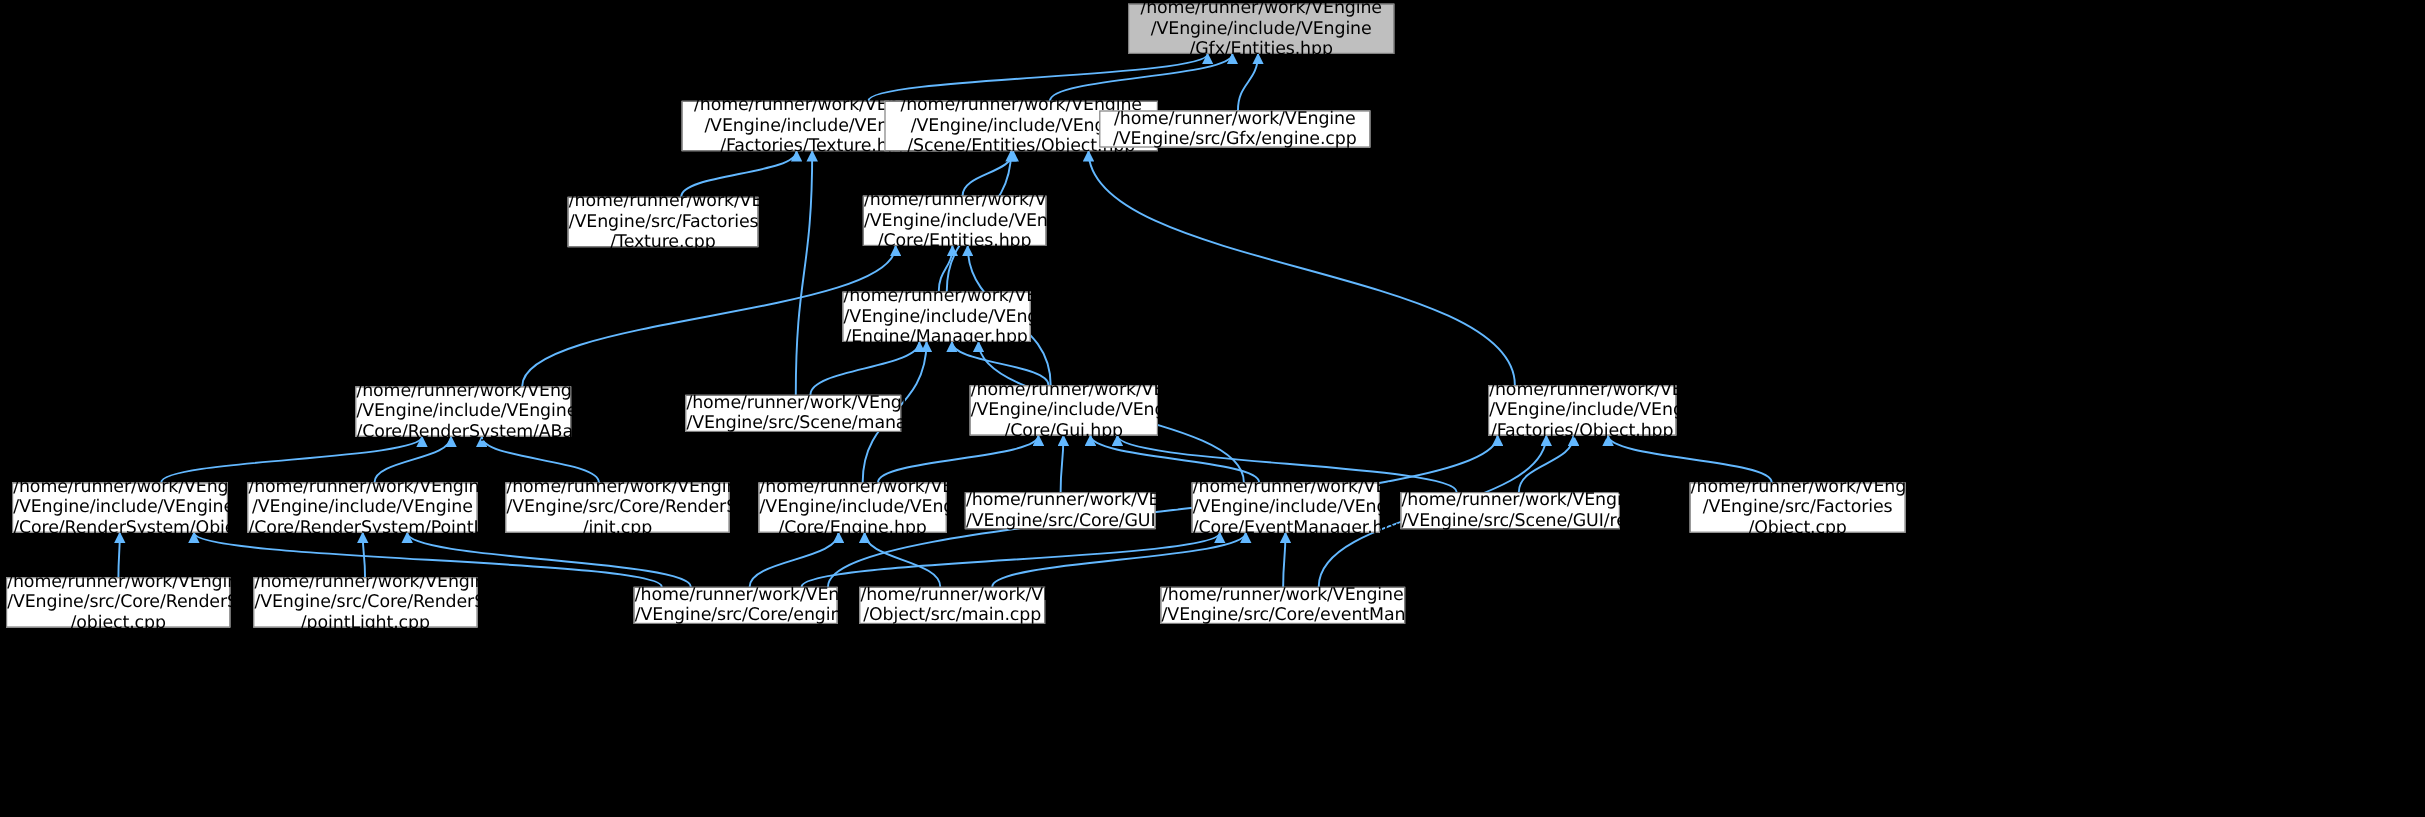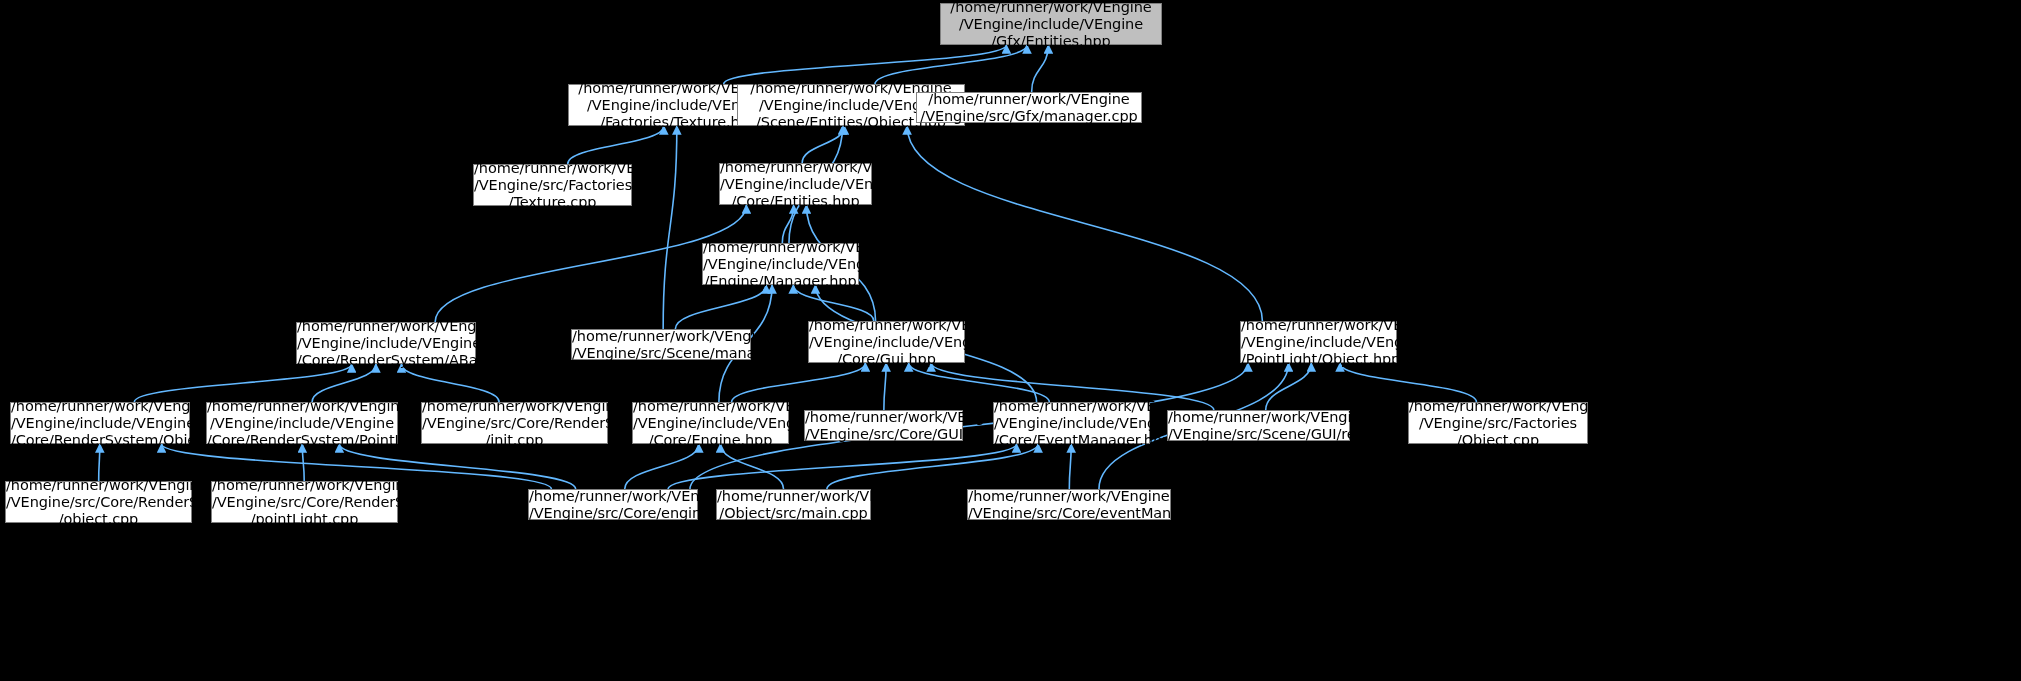--- a/index.html
+++ b/index.html
@@ -90,28 +90,28 @@
       <path d="M 575.68 489 C 575.68 466.5, 339.32 466.5, 339.32 444" fill="none" stroke="#63b8ff" stroke-width="1.6" marker-end="url(#ah)"></path>
       <path d="M 624.7 489 C 624.7 466.5, 698.8 466.5, 698.8 444" fill="none" stroke="#63b8ff" stroke-width="1.6" marker-end="url(#ah)"></path>
       <path d="M 783.54 489 C 783.54 466.5, 720.46 466.5, 720.46 444" fill="none" stroke="#63b8ff" stroke-width="1.6" marker-end="url(#ah)"></path>
       <path d="M 1069.3 489 C 1069.3 466.5, 1071.2 466.5, 1071.2 444" fill="none" stroke="#63b8ff" stroke-width="1.6" marker-end="url(#ah)"></path>
       <path d="M 668.02 489 C 668.02 466.5, 1016.48 466.5, 1016.48 444" fill="none" stroke="#63b8ff" stroke-width="1.6" marker-end="url(#ah)"></path>
       <path d="M 826.86 489 C 826.86 466.5, 1038.14 466.5, 1038.14 444" fill="none" stroke="#63b8ff" stroke-width="1.6" marker-end="url(#ah)"></path>
     </svg>
 <div class="node root" style="left: 940px; top: 3px; width: 222px; height: 42px; background: rgb(191, 191, 191); border-color: rgb(128, 128, 128); color: rgb(0, 0, 0);"><span class="ln">/home/runner/work/VEngine</span><span class="ln">/VEngine/include/VEngine</span><span class="ln">/Gfx/Entities.hpp</span></div>
     <div class="node" style="left: 568px; top: 84px; width: 222px; height: 42px; background: rgb(255, 255, 255); border-color: rgb(128, 128, 128); color: rgb(0, 0, 0);"><span class="ln">/home/runner/work/VEngine</span><span class="ln">/VEngine/include/VEngine</span><span class="ln">/Factories/Texture.hpp</span></div>
     <div class="node" style="left: 737px; top: 84px; width: 228px; height: 42px; background: rgb(255, 255, 255); border-color: rgb(128, 128, 128); color: rgb(0, 0, 0);"><span class="ln">/home/runner/work/VEngine</span><span class="ln">/VEngine/include/VEngine</span><span class="ln">/Scene/Entities/Object.hpp</span></div>
-    <div class="node" style="left: 916px; top: 92px; width: 226px; height: 31px; background: rgb(255, 255, 255); border-color: rgb(128, 128, 128); color: rgb(0, 0, 0);"><span class="ln">/home/runner/work/VEngine</span><span class="ln">/VEngine/src/Gfx/manager.cpp</span></div>
+    <div class="node" style="left: 916px; top: 92px; width: 226px; height: 31px; background: rgb(255, 255, 255); border-color: rgb(128, 128, 128); color: rgb(0, 0, 0);"><span class="ln">/home/runner/work/VEngine</span><span class="ln">/VEngine/src/Gfx/engine.cpp</span></div>
     <div class="node" style="left: 473px; top: 164px; width: 159px; height: 42px; background: rgb(255, 255, 255); border-color: rgb(128, 128, 128); color: rgb(0, 0, 0);"><span class="ln">/home/runner/work/VEngine</span><span class="ln">/VEngine/src/Factories</span><span class="ln">/Texture.cpp</span></div>
     <div class="node" style="left: 719px; top: 163px; width: 153px; height: 42px; background: rgb(255, 255, 255); border-color: rgb(128, 128, 128); color: rgb(0, 0, 0);"><span class="ln">/home/runner/work/VEngine</span><span class="ln">/VEngine/include/VEngine</span><span class="ln">/Core/Entities.hpp</span></div>
     <div class="node" style="left: 702px; top: 243px; width: 157px; height: 42px; background: rgb(255, 255, 255); border-color: rgb(128, 128, 128); color: rgb(0, 0, 0);"><span class="ln">/home/runner/work/VEngine</span><span class="ln">/VEngine/include/VEngine</span><span class="ln">/Engine/Manager.hpp</span></div>
     <div class="node" style="left: 296px; top: 322px; width: 180px; height: 42px; background: rgb(255, 255, 255); border-color: rgb(128, 128, 128); color: rgb(0, 0, 0);"><span class="ln">/home/runner/work/VEngine</span><span class="ln">/VEngine/include/VEngine</span><span class="ln">/Core/RenderSystem/ABase.hpp</span></div>
     <div class="node" style="left: 571px; top: 329px; width: 180px; height: 31px; background: rgb(255, 255, 255); border-color: rgb(128, 128, 128); color: rgb(0, 0, 0);"><span class="ln">/home/runner/work/VEngine</span><span class="ln">/VEngine/src/Scene/manager.cpp</span></div>
     <div class="node" style="left: 808px; top: 321px; width: 157px; height: 42px; background: rgb(255, 255, 255); border-color: rgb(128, 128, 128); color: rgb(0, 0, 0);"><span class="ln">/home/runner/work/VEngine</span><span class="ln">/VEngine/include/VEngine</span><span class="ln">/Core/Gui.hpp</span></div>
-    <div class="node" style="left: 1240px; top: 321px; width: 157px; height: 42px; background: rgb(255, 255, 255); border-color: rgb(128, 128, 128); color: rgb(0, 0, 0);"><span class="ln">/home/runner/work/VEngine</span><span class="ln">/VEngine/include/VEngine</span><span class="ln">/PointLight/Object.hpp</span></div>
+    <div class="node" style="left: 1240px; top: 321px; width: 157px; height: 42px; background: rgb(255, 255, 255); border-color: rgb(128, 128, 128); color: rgb(0, 0, 0);"><span class="ln">/home/runner/work/VEngine</span><span class="ln">/VEngine/include/VEngine</span><span class="ln">/Factories/Object.hpp</span></div>
     <div class="node" style="left: 10px; top: 402px; width: 180px; height: 42px; background: rgb(255, 255, 255); border-color: rgb(128, 128, 128); color: rgb(0, 0, 0);"><span class="ln">/home/runner/work/VEngine</span><span class="ln">/VEngine/include/VEngine</span><span class="ln">/Core/RenderSystem/Object.hpp</span></div>
     <div class="node" style="left: 206px; top: 402px; width: 192px; height: 42px; background: rgb(255, 255, 255); border-color: rgb(128, 128, 128); color: rgb(0, 0, 0);"><span class="ln">/home/runner/work/VEngine</span><span class="ln">/VEngine/include/VEngine</span><span class="ln">/Core/RenderSystem/PointLight.hpp</span></div>
     <div class="node" style="left: 421px; top: 402px; width: 187px; height: 42px; background: rgb(255, 255, 255); border-color: rgb(128, 128, 128); color: rgb(0, 0, 0);"><span class="ln">/home/runner/work/VEngine</span><span class="ln">/VEngine/src/Core/RenderSystems</span><span class="ln">/init.cpp</span></div>
     <div class="node" style="left: 632px; top: 402px; width: 157px; height: 42px; background: rgb(255, 255, 255); border-color: rgb(128, 128, 128); color: rgb(0, 0, 0);"><span class="ln">/home/runner/work/VEngine</span><span class="ln">/VEngine/include/VEngine</span><span class="ln">/Core/Engine.hpp</span></div>
     <div class="node" style="left: 804px; top: 410px; width: 159px; height: 31px; background: rgb(255, 255, 255); border-color: rgb(128, 128, 128); color: rgb(0, 0, 0);"><span class="ln">/home/runner/work/VEngine</span><span class="ln">/VEngine/src/Core/GUI/init.cpp</span></div>
     <div class="node" style="left: 993px; top: 402px; width: 157px; height: 42px; background: rgb(255, 255, 255); border-color: rgb(128, 128, 128); color: rgb(0, 0, 0);"><span class="ln">/home/runner/work/VEngine</span><span class="ln">/VEngine/include/VEngine</span><span class="ln">/Core/EventManager.hpp</span></div>
     <div class="node" style="left: 1167px; top: 410px; width: 183px; height: 31px; background: rgb(255, 255, 255); border-color: rgb(128, 128, 128); color: rgb(0, 0, 0);"><span class="ln">/home/runner/work/VEngine</span><span class="ln">/VEngine/src/Scene/GUI/render.cpp</span></div>
     <div class="node" style="left: 1408px; top: 402px; width: 180px; height: 42px; background: rgb(255, 255, 255); border-color: rgb(128, 128, 128); color: rgb(0, 0, 0);"><span class="ln">/home/runner/work/VEngine</span><span class="ln">/VEngine/src/Factories</span><span class="ln">/Object.cpp</span></div>
     <div class="node" style="left: 5px; top: 481px; width: 187px; height: 42px; background: rgb(255, 255, 255); border-color: rgb(128, 128, 128); color: rgb(0, 0, 0);"><span class="ln">/home/runner/work/VEngine</span><span class="ln">/VEngine/src/Core/RenderSystems</span><span class="ln">/object.cpp</span></div>
     <div class="node" style="left: 211px; top: 481px; width: 187px; height: 42px; background: rgb(255, 255, 255); border-color: rgb(128, 128, 128); color: rgb(0, 0, 0);"><span class="ln">/home/runner/work/VEngine</span><span class="ln">/VEngine/src/Core/RenderSystems</span><span class="ln">/pointLight.cpp</span></div>

